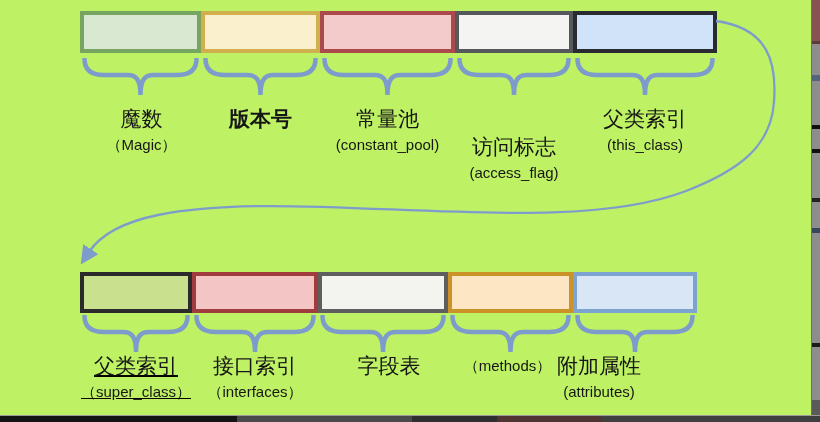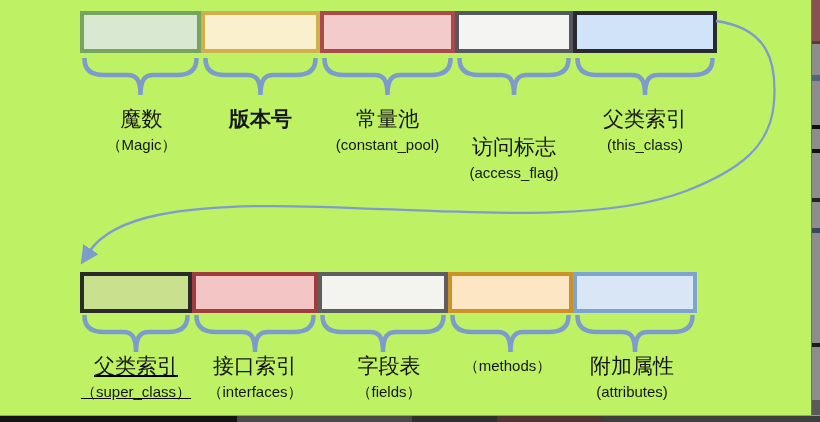--- a/index.html
+++ b/index.html
@@ -81,34 +81,33 @@
       <div class="seg-label" style="left: 240px; top: 353px; margin-left: 15px;">
         <span class="zh">接口索引</span>
         <span class="en">（interfaces）</span>
       </div>
       <div class="seg-box" style="left: 318px; top: 272px; width: 130px; height: 41px; background: rgb(243, 243, 240); border-color: rgb(94, 94, 94);"></div>
       <svg class="brace" width="126" height="42" viewBox="0 0 126 42" style="left: 320px; top: 315px;">
         <path d="M 2.5,1 C 2.5,12 9,17 22,17 L 50,17 C 59,17 63,22 63,37 C 63,22 67,17 76,17 L 104,17 C 117,17 123.5,12 123.5,1" fill="none" stroke="#7E9CCB" stroke-width="4.5" stroke-linecap="round"></path>
       </svg>
       <div class="seg-label" style="left: 389px; top: 353px;">
         <span class="zh">字段表</span>
-        <span class="en">（fields）</span>
       </div>
       <div class="seg-box" style="left: 448px; top: 272px; width: 125px; height: 41px; background: rgb(252, 230, 196); border-color: rgb(203, 147, 39);"></div>
       <svg class="brace" width="121" height="42" viewBox="0 0 121 42" style="left: 450px; top: 315px;">
         <path d="M 2.5,1 C 2.5,12 9,17 22,17 L 47.5,17 C 56.5,17 60.5,22 60.5,37 C 60.5,22 64.5,17 73.5,17 L 99,17 C 112,17 118.5,12 118.5,1" fill="none" stroke="#7E9CCB" stroke-width="4.5" stroke-linecap="round"></path>
       </svg>
       <div class="seg-label" style="left: 507.5px; top: 353px;">
         <span class="en">（methods）</span>
       </div>
       <div class="seg-box" style="left: 573px; top: 272px; width: 124px; height: 41px; background: rgb(216, 230, 246); border-color: rgb(125, 163, 208);"></div>
       <svg class="brace" width="120" height="42" viewBox="0 0 120 42" style="left: 575px; top: 315px;">
         <path d="M 2.5,1 C 2.5,12 9,17 22,17 L 47,17 C 56,17 60,22 60,37 C 60,22 64,17 73,17 L 98,17 C 111,17 117.5,12 117.5,1" fill="none" stroke="#7E9CCB" stroke-width="4.5" stroke-linecap="round"></path>
       </svg>
-      <div class="seg-label" style="left: 632px; top: 353px; text-align: center;">
+      <div class="seg-label" style="left: 599px; top: 353px; text-align: center;">
         <span class="zh">附加属性</span>
         <span class="en">(attributes)</span>
       </div>
     </div>
   <svg id="flow-arrow" width="820" height="422" viewBox="0 0 820 422">
       <defs>
         <marker id="ah" markerWidth="9" markerHeight="8" refX="1.5" refY="4" orient="auto">
           <path d="M0,0 L8,4 L0,8 z" fill="#7E9CCB"></path>
         </marker>
       </defs>

